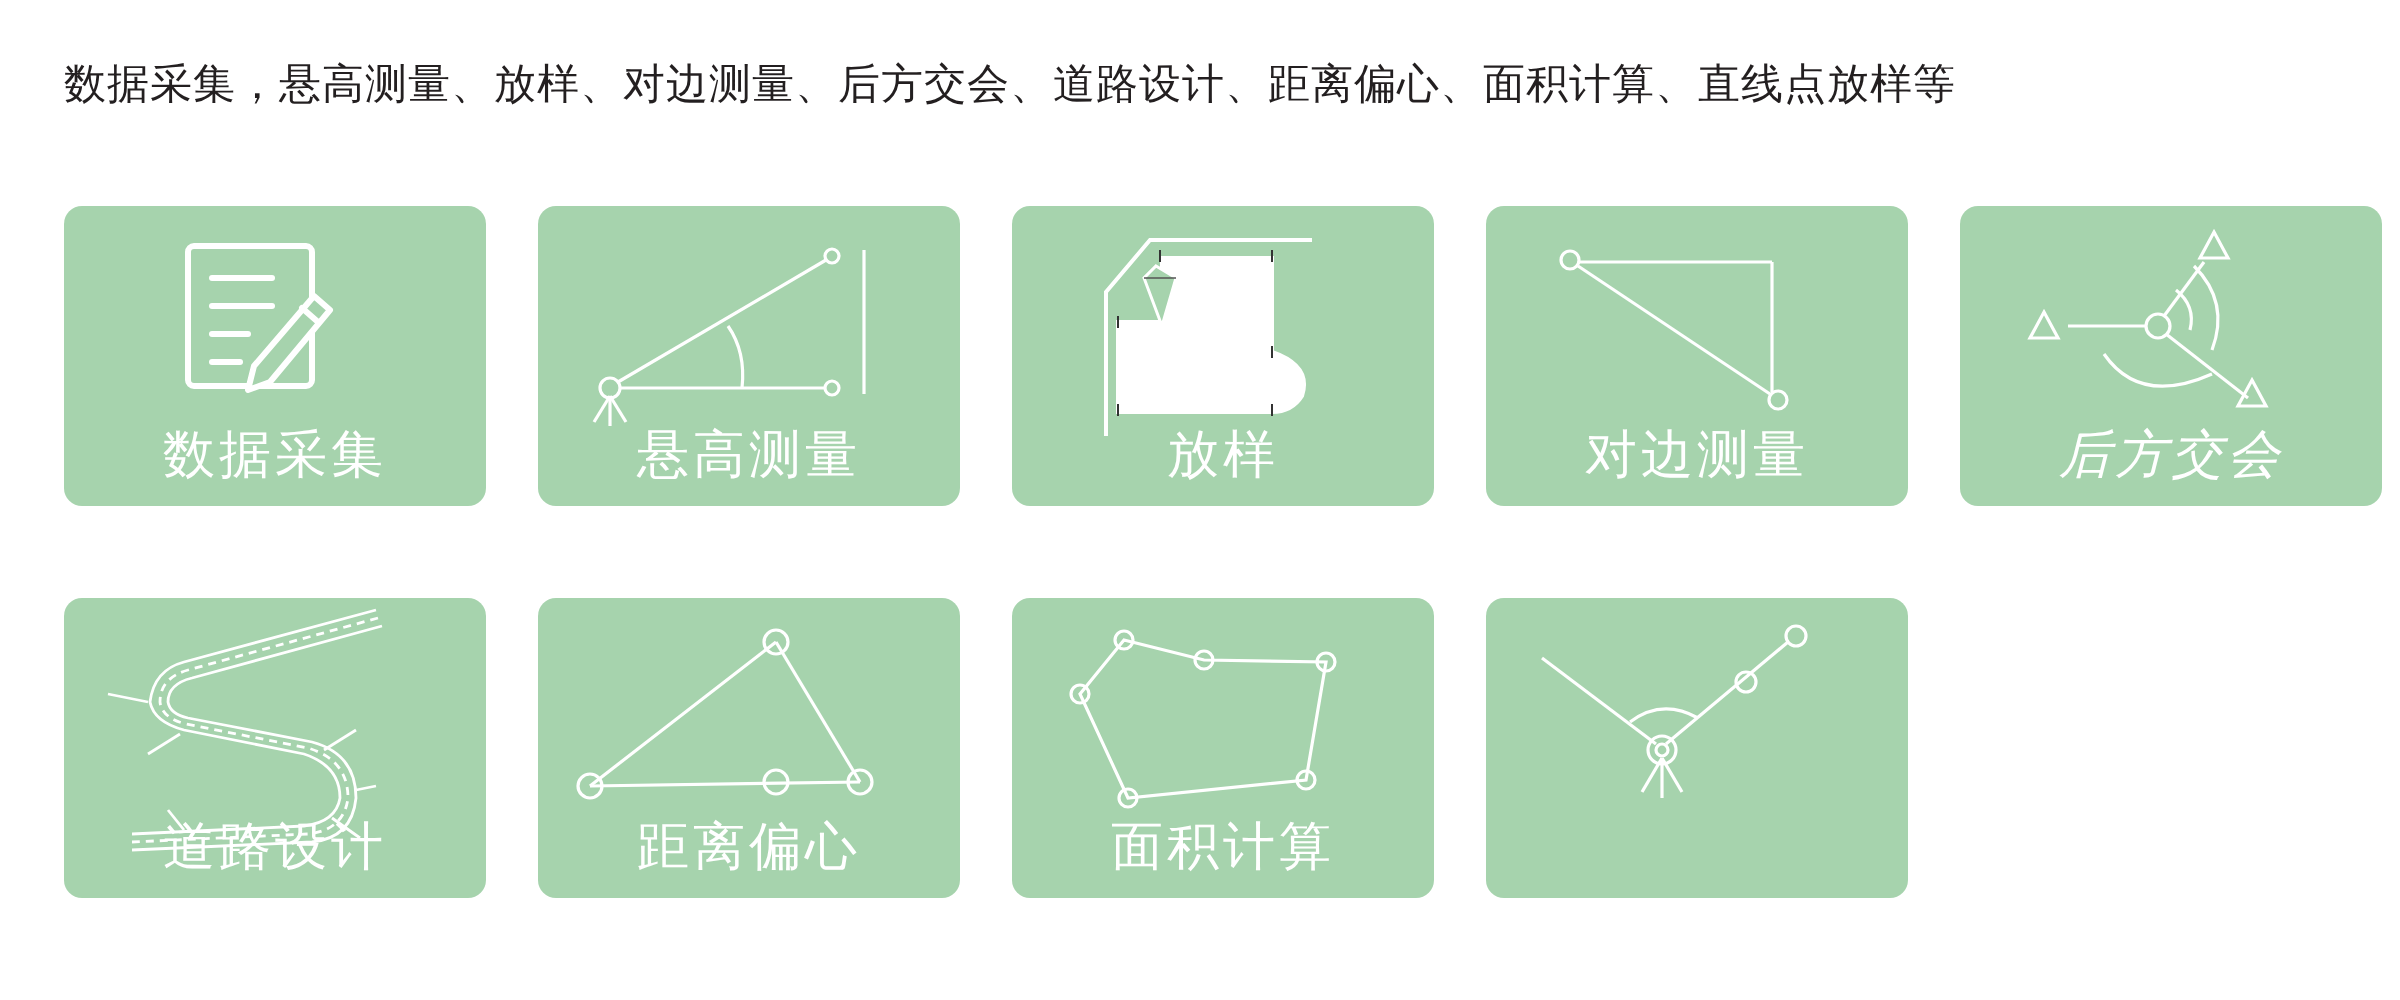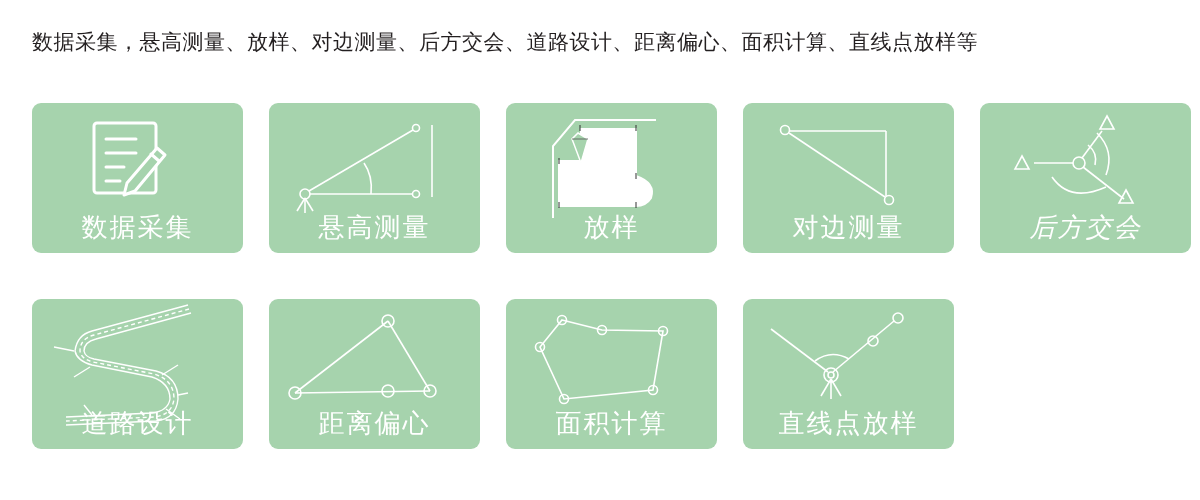--- a/index.html
+++ b/index.html
@@ -139,14 +139,13 @@
     <line x1="90" y1="73" x2="151" y2="22"></line>
     <circle cx="155" cy="19" r="5"></circle>
     <circle cx="130" cy="42" r="5"></circle>
     <circle cx="88" cy="76" r="7"></circle>
     <circle cx="88" cy="76" r="3"></circle>
     <path d="M72 62 Q88 50 106 60"></path>
     <line x1="88" y1="80" x2="78" y2="97"></line>
     <line x1="88" y1="80" x2="88" y2="100"></line>
     <line x1="88" y1="80" x2="98" y2="97"></line>
   </svg>
-  <div class="label">直线点放样</div>
 </div>
 
 </body></html>

